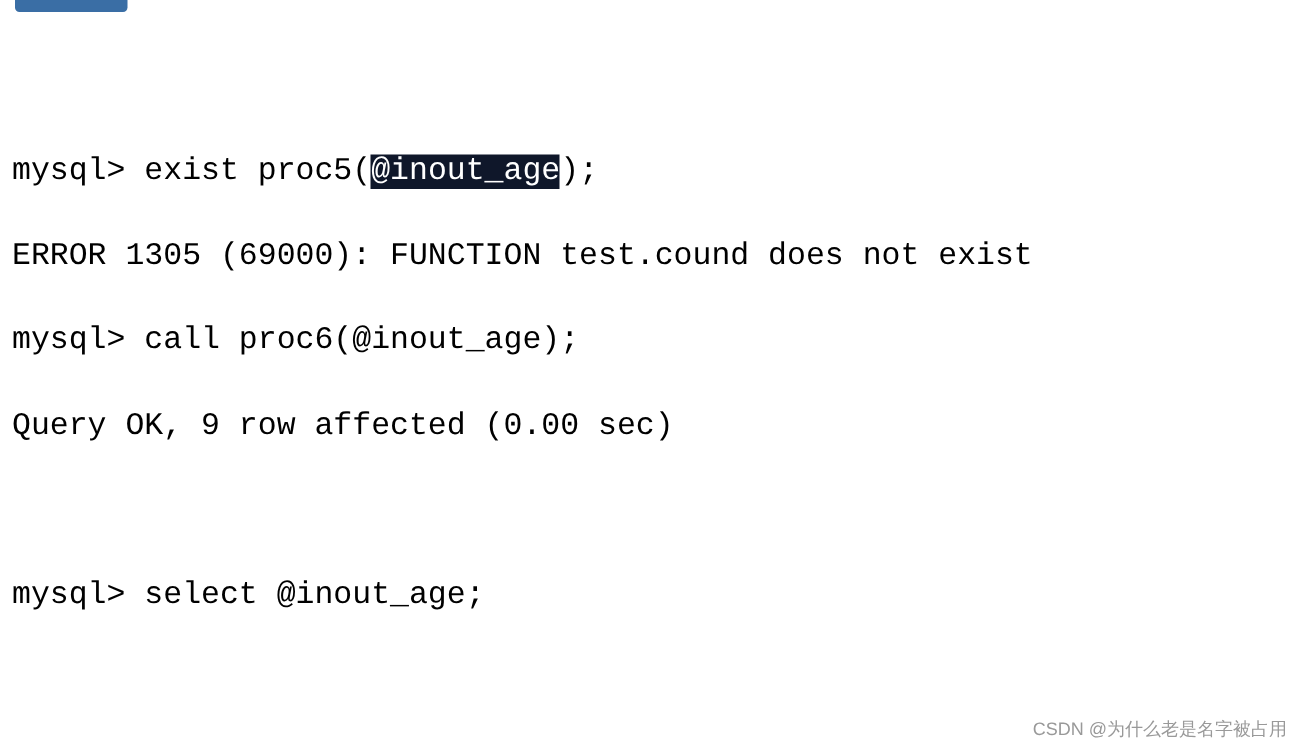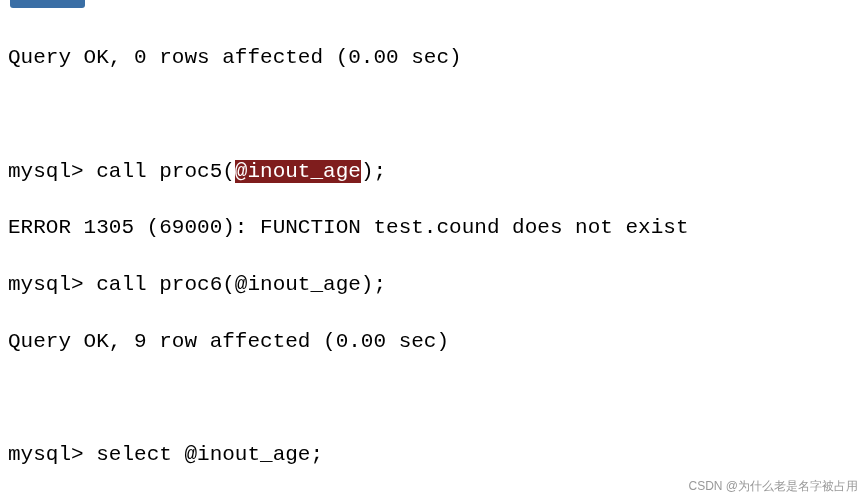--- a/index.html
+++ b/index.html
@@ -29,41 +29,40 @@
       border-radius: 0 0 3px 3px;
     }
     .terminal {
       white-space: pre;
       margin-top: 12px;
     }
     .line {
       display: block;
     }
     .highlight {
-      background: #7f1d1d;
+      background: #0f172a;
       color: #ffffff;
     }
     .watermark {
       position: absolute;
       bottom: 6px;
       right: 10px;
       font-size: 12px;
       color: #999999;
       font-family: Arial, sans-serif;
     }
   </style>
 </head>
 <body>
 
 <div class="top-tab"></div>
 
 <div class="terminal">
-<span class="line">Query OK, 0 rows affected (0.00 sec)</span>
 <span class="line"> </span>
-<span class="line"><span>mysql&gt; </span><span>call proc5(</span><span class="highlight">@inout_age</span><span>);</span></span>
+<span class="line"><span>mysql&gt; </span><span>exist proc5(</span><span class="highlight">@inout_age</span><span>);</span></span>
 <span class="line">ERROR 1305 (69000): FUNCTION test.cound does not exist</span>
 <span class="line"><span>mysql&gt; </span><span>call proc6(@inout_age);</span></span>
 <span class="line">Query OK, 9 row affected (0.00 sec)</span>
 <span class="line"> </span>
 <span class="line"><span>mysql&gt; </span><span>select @inout_age;</span></span>
 
 
 
 
 

